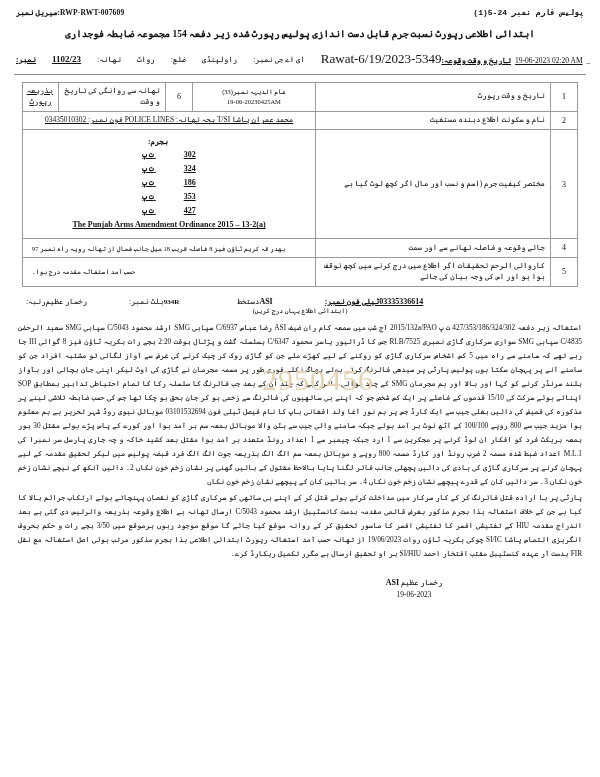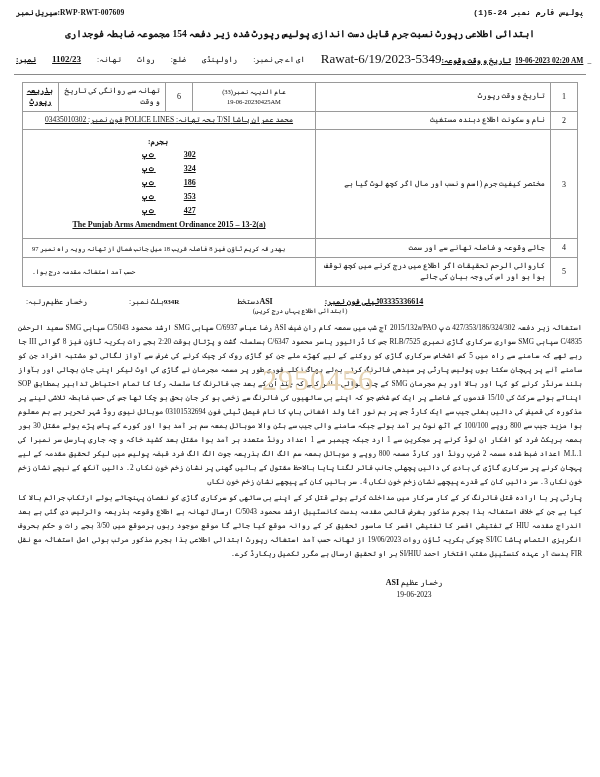--- a/index.html
+++ b/index.html
@@ -64,21 +64,21 @@
     flex-direction: row-reverse;
     justify-content: space-between;
     align-items: baseline;
     padding: 12px 22px 0 16px;
     font-size: 7.5px;
     white-space: nowrap;
   }
   .meta-right { display: flex; flex-direction: row-reverse; align-items: center; gap: 16px; }
   .meta-left  { display: flex; flex-direction: row-reverse; align-items: baseline; gap: 4px; }
 
-  .u { text-decoration: underline; font-weight: 700; }
+  .u { text-decoration: underline; font-weight: 400; }
   .lbl-u { text-decoration: underline; font-weight: 700; }
   .ltr { direction: ltr; unicode-bidi: isolate; }
 
   .fir-num { font-size: 9px; font-weight: 700; text-decoration: underline; direction: ltr; }
   .iag { font-size: 13px; direction: ltr; unicode-bidi: isolate; }
 
   .rule {
     border: none;
     border-top: 1px solid #8a8a8a;
     margin: 7px 14px 0 14px;

